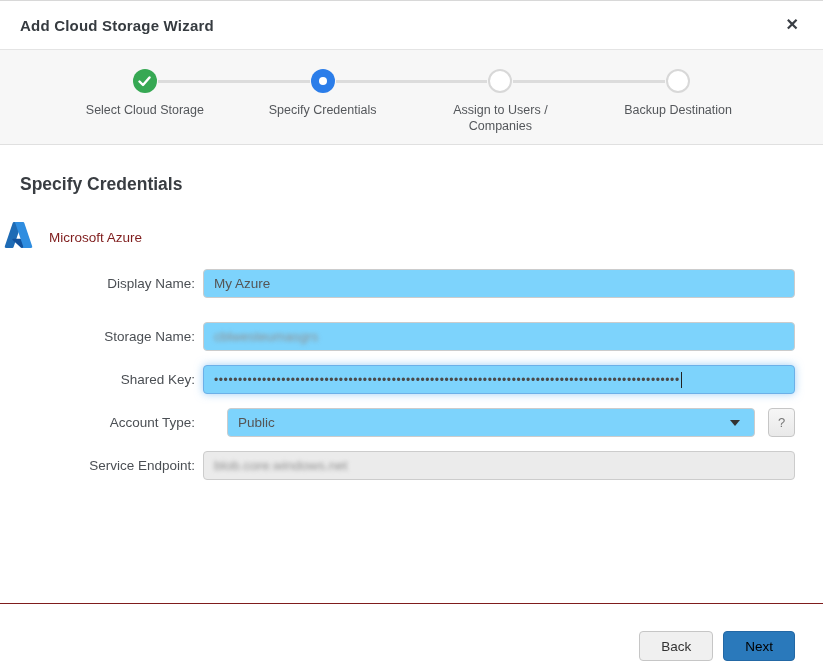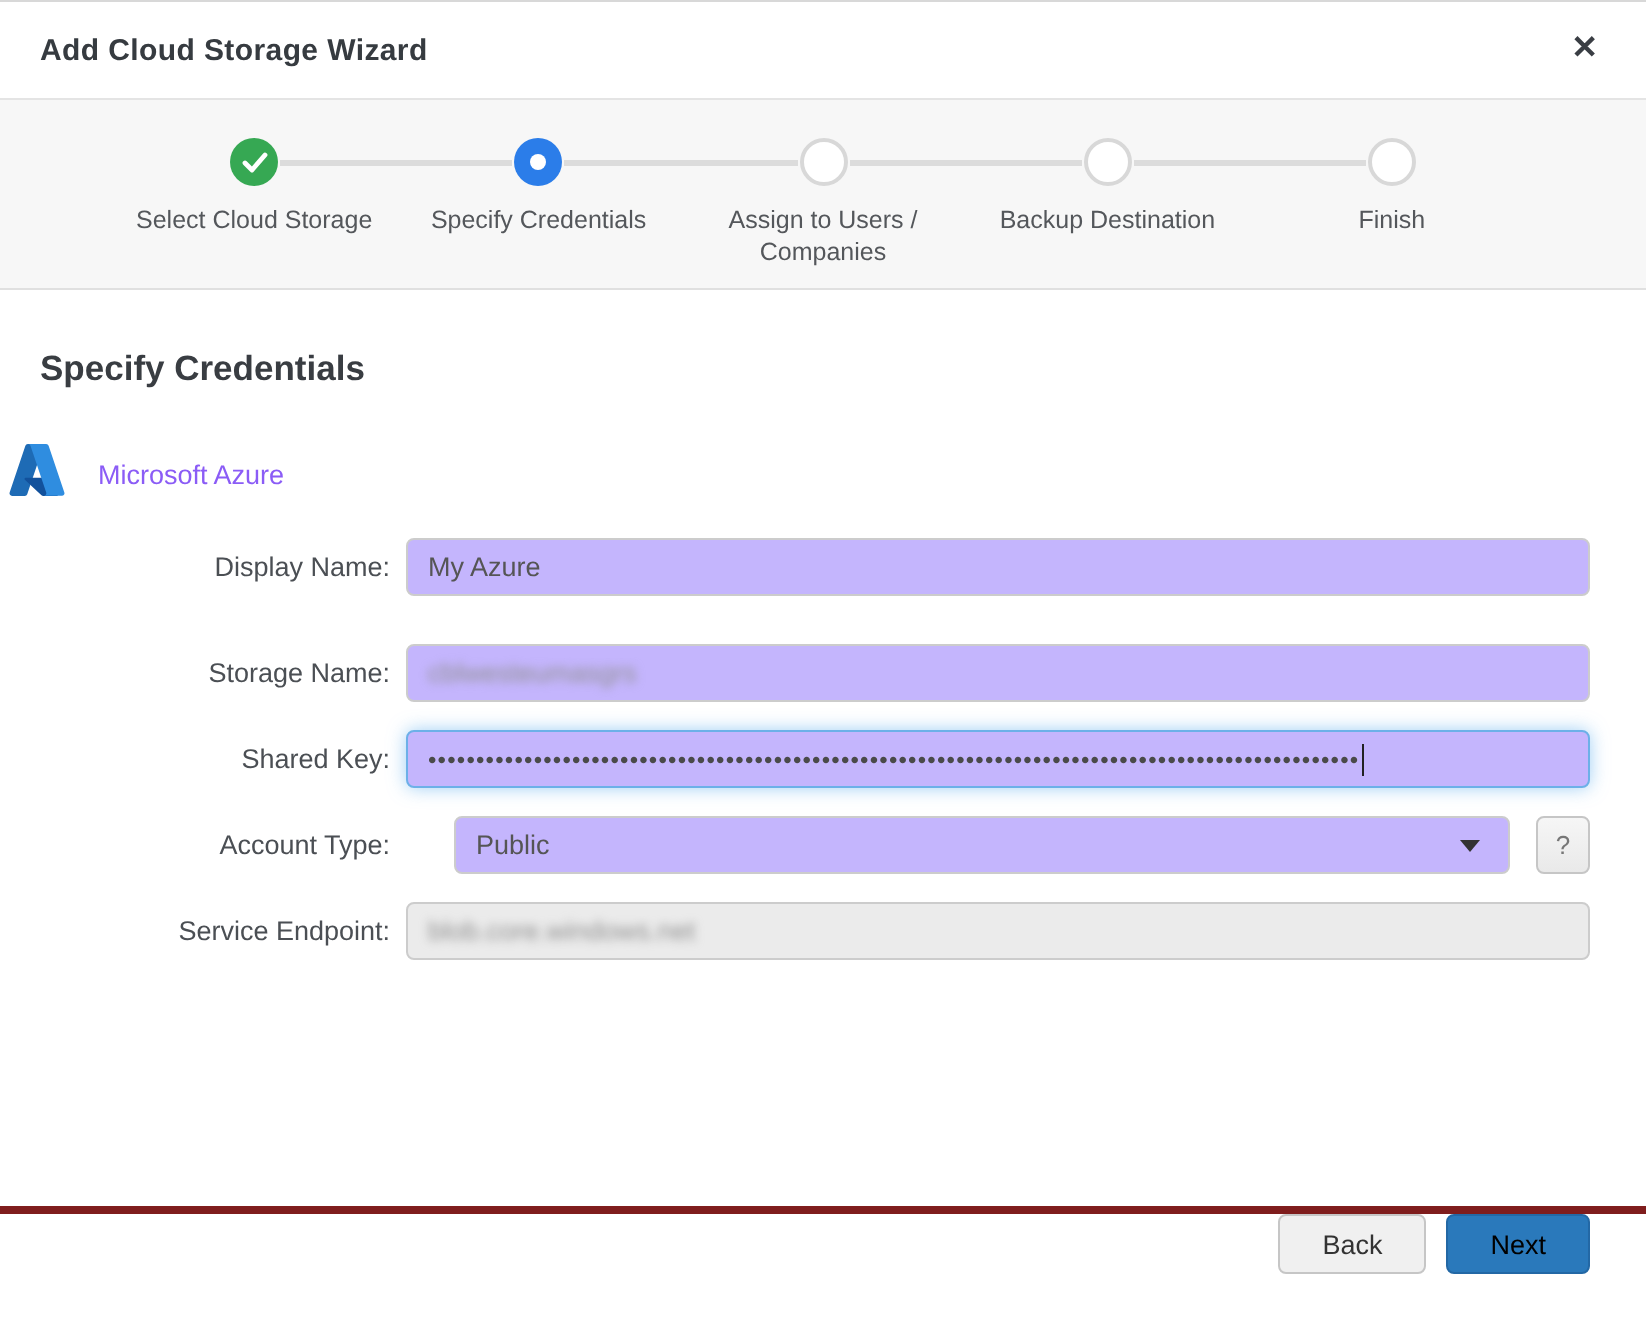--- a/index.html
+++ b/index.html
@@ -31,23 +31,23 @@
     max-width:130px; margin:0 auto; }
   
   .main { padding-top:0; }
   .page-heading { margin:29px 0 26px 20px; font-size:17.5px; font-weight:700; color:#393d42; }
   .row { display:flex; align-items:center; margin:0 28px 14px 0; }
   .row-label { flex:0 0 195px; text-align:right; margin-right:8px;
     font-size:13.5px; color:#4b4f54; }
   .field-area { flex:1 1 auto; display:flex; align-items:center; min-width:0; }
   .storage-row { margin-bottom:16px; height:32px; }
   .storage-row .field-area { gap:14px; padding-left:2px; }
-  .storage-name { font-size:13.5px; color:#8b5cf6; }
+  .storage-name { font-size:13.5px; color:#7f1d1d; }
   .tb { flex:1 1 auto; height:29px; border:1px solid #ccc; border-radius:4px;
-    background:#c4b5fd; display:flex; align-items:center; padding:0 10px;
+    background:#7dd3fc; display:flex; align-items:center; padding:0 10px;
     font-size:13.5px; color:#555; overflow:hidden; white-space:nowrap; }
   .tb input { border:none; outline:none; width:100%; font:inherit; color:inherit; background:transparent; }
   .tb.focused { border-color:#6cb0e8; box-shadow:0 0 9px rgba(82,168,236,.55); }
   .tb.disabled { background:#ebebeb; }
   .blurred { filter:blur(2.3px); color:#909090; }
   .dots { font-size:12px; letter-spacing:.6px; color:#4a4a4a; }
   .caret-bar { display:inline-block; width:1px; height:16px; background:#222; margin-left:1px; }
   .display-row { margin-bottom:24px; }
   .acct-type-row .field-area { gap:13px;padding-left:24px; }
   .select { cursor:pointer; }
@@ -55,22 +55,22 @@
     border-left:5px solid transparent; border-right:5px solid transparent;
     border-top:6px solid #333; }
   .help-btn { flex:0 0 27px; height:29px; border:1px solid #c6c6c6; border-radius:4px;
     background:linear-gradient(#f6f6f6,#e9e9e9); color:#777; font-size:13px;
     cursor:pointer; }
   .endpoint-row { margin-bottom:13px; }
   .link-row .field-area { justify-content:flex-end; }
   .signup-link { font-size:13.5px; color:#3081c4; text-decoration:none; cursor:pointer; }
   
   .footer { position:absolute; left:0; right:0; bottom:0; height:58px;
-    border-top:4px solid #7f1d1d; background:#fff; display:flex;
-    justify-content:flex-end; align-items:flex-start; padding:0 28px; gap:10px; }
+    border-top:1px solid #7f1d1d; background:#fff; display:flex;
+    justify-content:flex-end; align-items:flex-end; padding:0 28px; gap:10px; }
   .btn { height:30px; padding:0 21px; border-radius:4px; font-size:13.5px; cursor:pointer; }
   .btn-back { background:#f0f0f0; border:1px solid #c6c6c6; color:#333; }
   .btn-next { background:#2a79bb; border:1px solid #2368a5; color:#000000; }
 </style>
 </head>
 <body>
 
 <div class="hdr">
   <div class="hdr-title">Add Cloud Storage Wizard</div>
   <button class="hdr-close">✕</button>
@@ -91,24 +91,20 @@
     </div>
     <div class="step-label">Specify Credentials</div>
   </div>
   <div class="step">
     <div class="step-dot upcoming"></div>
     <div class="step-label">Assign to Users / Companies</div>
   </div>
   <div class="step">
     <div class="step-dot upcoming"></div>
     <div class="step-label">Backup Destination</div>
-  </div>
-  <div class="step">
-    <div class="step-dot upcoming"></div>
-    <div class="step-label">Finish</div>
   </div>
 </div>
 
 <div class="main">
   <div class="page-heading">Specify Credentials</div>
 
   <div class="row storage-row">
     <div class="field-area">
       <span>
         <svg width="33" height="30" viewBox="0 0 96 96">

